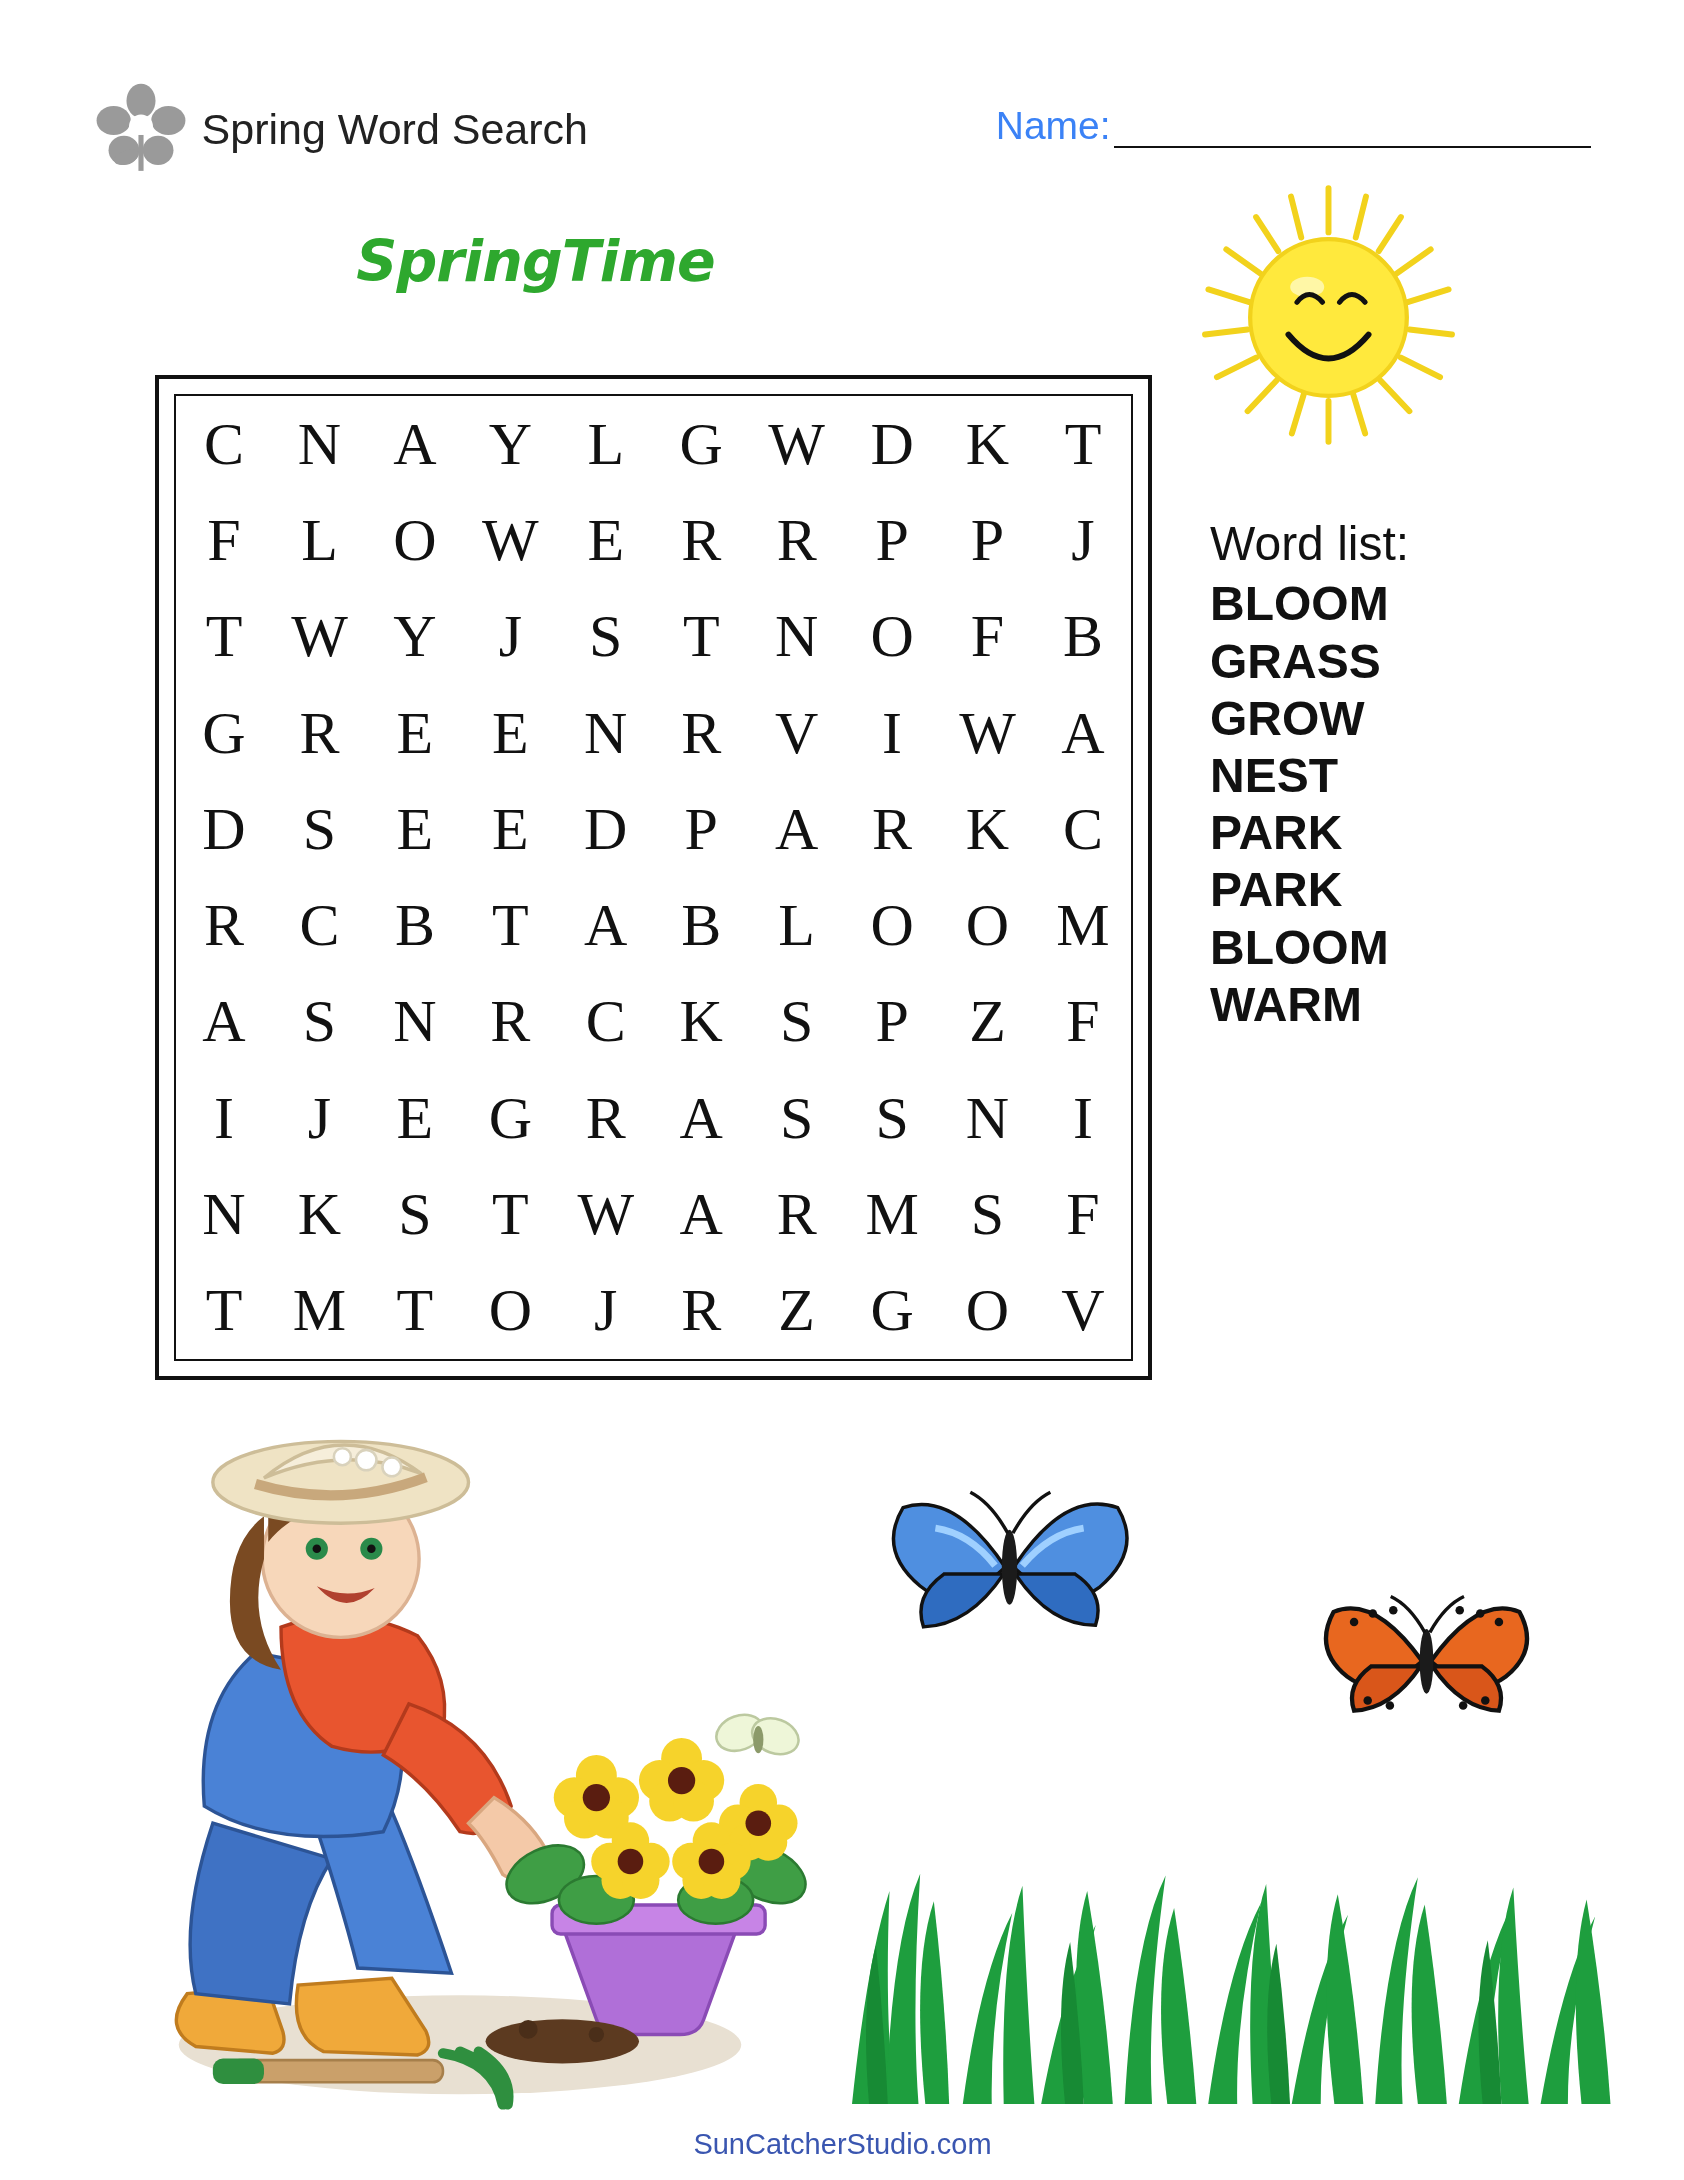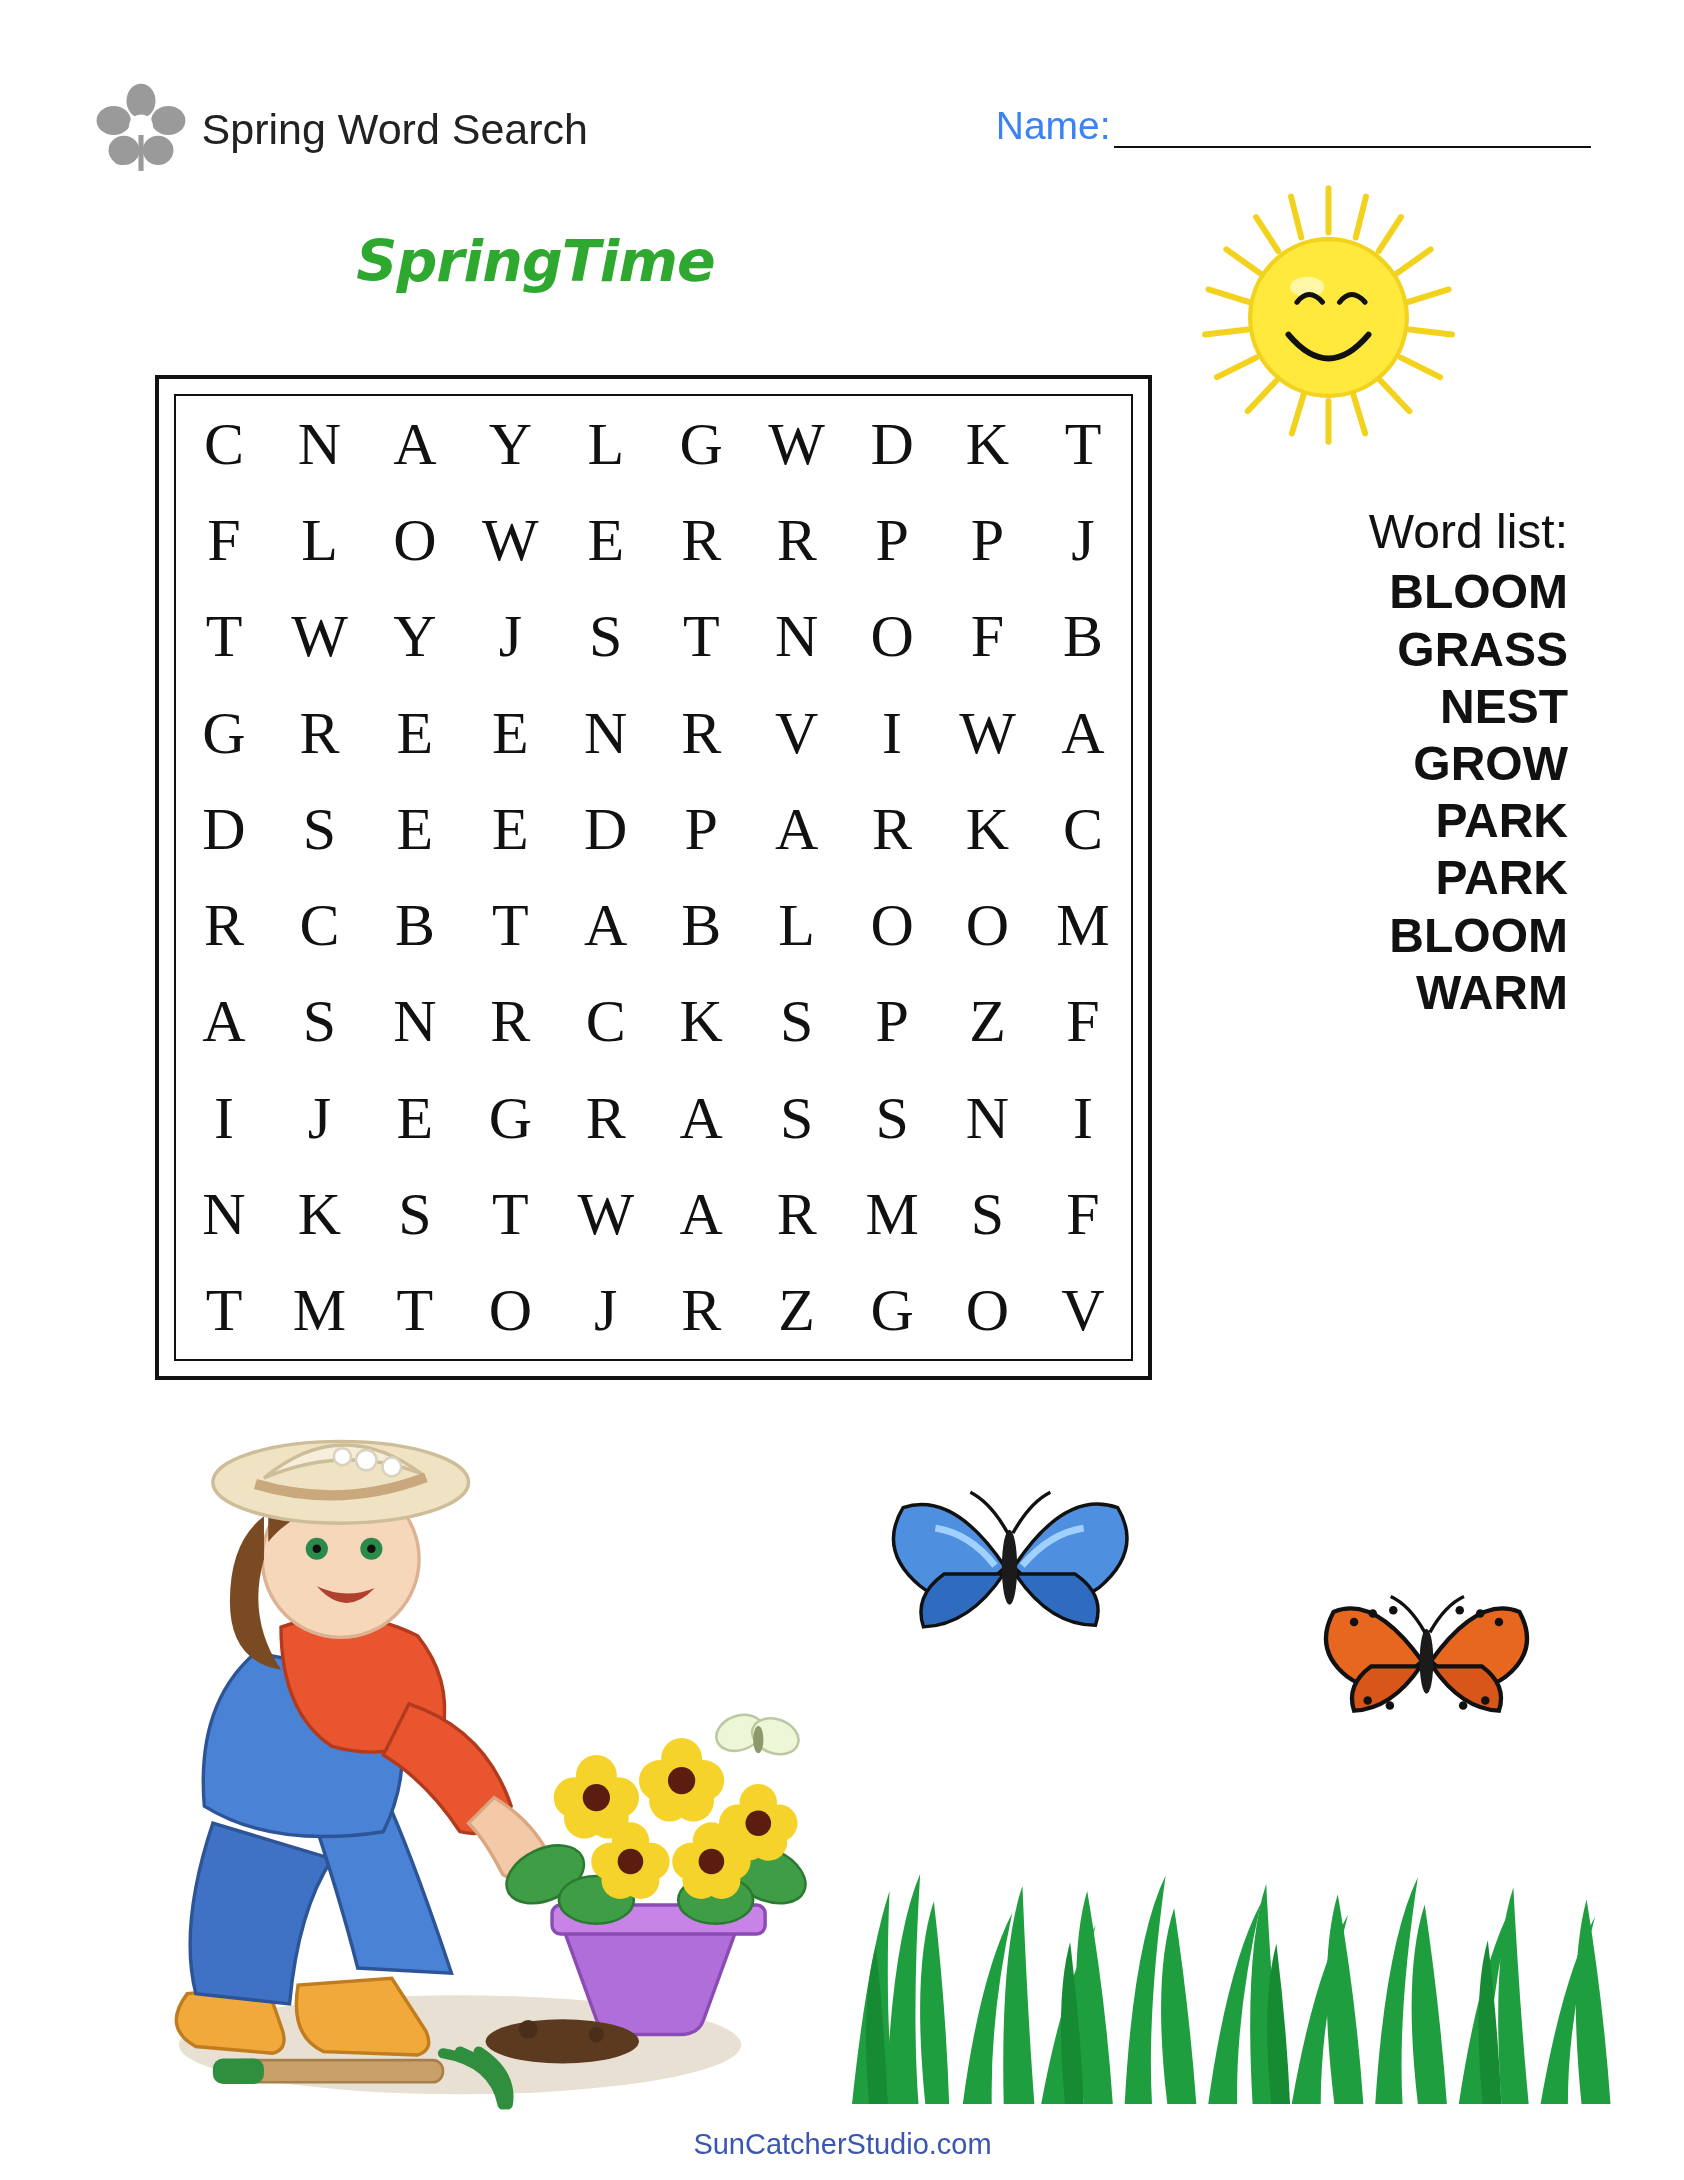--- a/index.html
+++ b/index.html
@@ -104,24 +104,24 @@
     align-items: center;
     justify-content: center;
     font-family: "Liberation Serif", serif;
     font-size: 60px;
     color: #111111;
   }
 
   
   .wordlist {
     position: absolute;
-    top: 504px;
+    top: 516px;
     left: 1210px;
     width: 358px;
-    text-align: right;
+    text-align: left;
   }
   .wordlist-heading {
     font-size: 48px;
     color: #111111;
     margin-bottom: 5.1px;
   }
   .wordlist ul {
     list-style: none;
     margin: 0;
     padding: 0;
@@ -335,22 +335,22 @@
       <div class="cell">O</div>
       <div class="cell">V</div>
     </div>
 </div>
 
 <div class="wordlist">
   <div class="wordlist-heading">Word list:</div>
   <ul id="word-list-items">
       <li>BLOOM</li>
       <li>GRASS</li>
+      <li>GROW</li>
       <li>NEST</li>
-      <li>GROW</li>
       <li>PARK</li>
       <li>PARK</li>
       <li>BLOOM</li>
       <li>WARM</li>
     </ul>
 </div>
 
 <div class="girl-art">
   <svg viewBox="0 0 880 840" width="750" height="716" aria-hidden="true">
 

